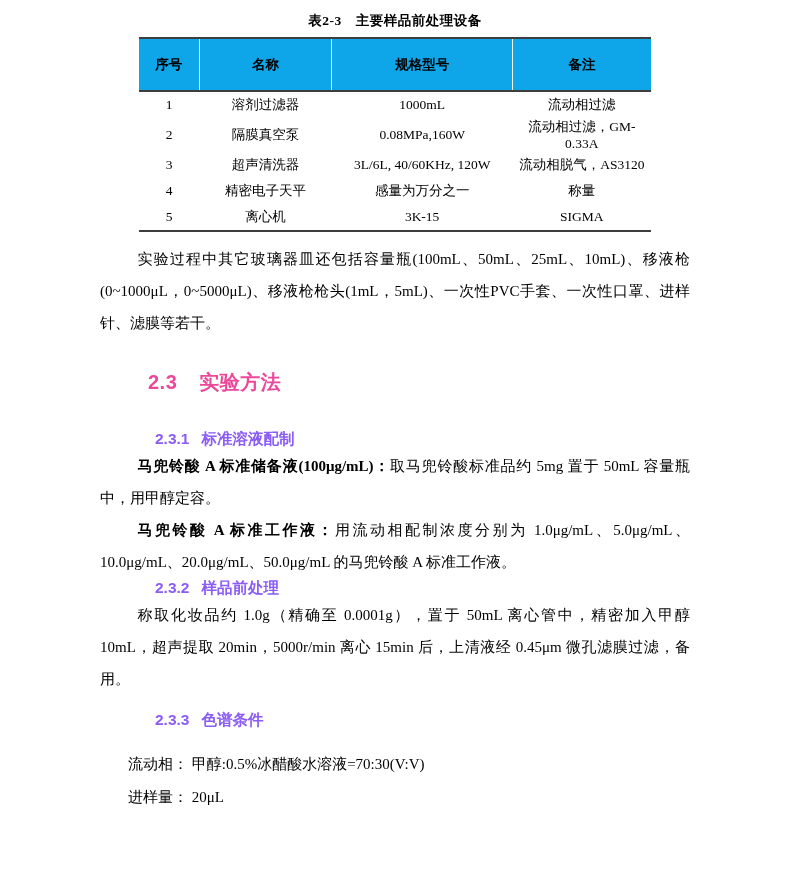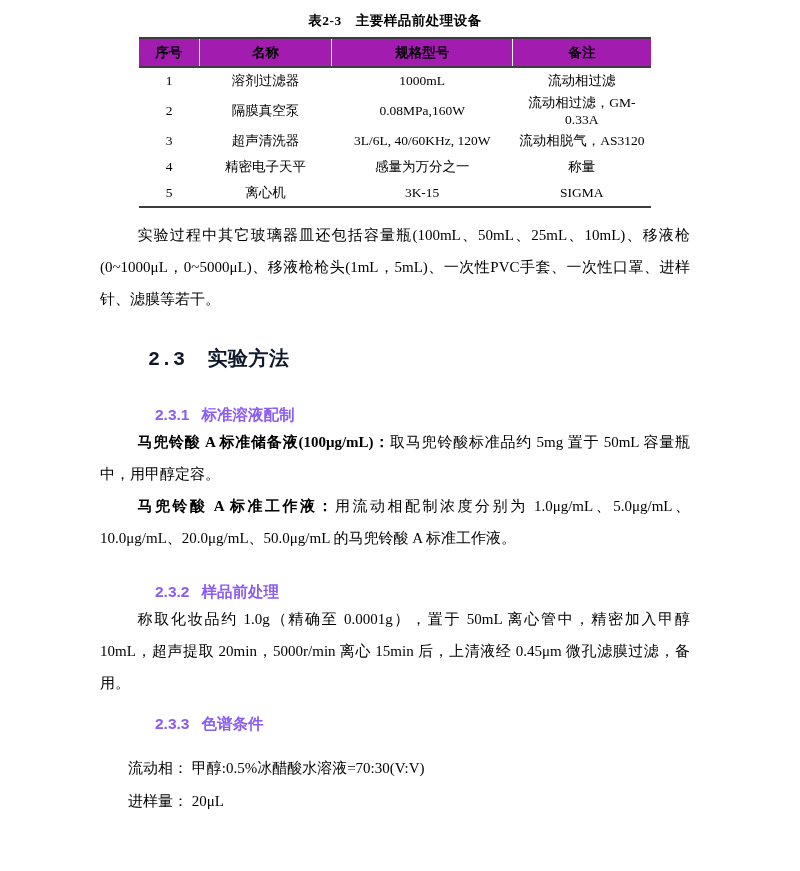--- a/index.html
+++ b/index.html
@@ -25,27 +25,27 @@
   
   table.equip{
     border-collapse:collapse;
     margin:0 auto;
     width:512px;
     font-size:13.5px;
     border-top:2.5px solid #3d3d3d;
     border-bottom:2px solid #3d3d3d;
   }
   table.equip th{
-    background:#a21caf;
+    background:#0ea5e9;
     font-weight:bold;
     height:27px;
     border-bottom:2px solid #3d3d3d;
     border-left:1px solid #f7f7f7;
     text-align:center;vertical-align:middle;
-    padding:0 2px;
+    padding:12px 2px;
   }
   table.equip th:first-child{border-left:none;}
   table.equip td{
     height:26px;
     text-align:center;vertical-align:middle;
     padding:0 2px;
     font-weight:normal;
   }
   table.equip th:nth-child(1),table.equip td:nth-child(1){width:58px;}
   table.equip th:nth-child(2),table.equip td:nth-child(2){width:134px;}
@@ -57,36 +57,36 @@
     font-size:15px;line-height:32px;
     text-align:justify;
     margin:0;
     text-indent:2.5em;
   }
   p.after-table{margin-top:11px;}
   .lead-bold{font-weight:bold;}
 
   
   .h-l1{
-    font-family:Liberation Mono, monospace;
-    color:#0f172a;
+    font-family:Liberation Sans, sans-serif;
+    color:#ec4899;
     font-size:20px;font-weight:bold;
     margin:30px 0 0 48px;
     letter-spacing:0.5px;
   }
   .h-l1 .h-num{margin-right:22px;}
   .h-l2{
     font-family:"Liberation Sans","DejaVu Sans",sans-serif;
     color:#8b5cf6;
     font-size:15.5px;font-weight:bold;
     margin:0 0 0 55px;
   }
   .h-l2 .h-num{margin-right:12px;}
   .h-231{margin-top:33px;}
-  .h-232{margin-top:28px;}
+  .h-232{margin-top:0;}
   .h-233{margin-top:15px;}
 
   .par-stock{margin-top:19px;}
   .par-working{margin-top:0px;}
   .par-sample{margin-top:21px;}
 
   
   .cond-list{margin:17px 0 0 0;padding:0;list-style:none;}
   .cond-list li{
     font-size:15px;

